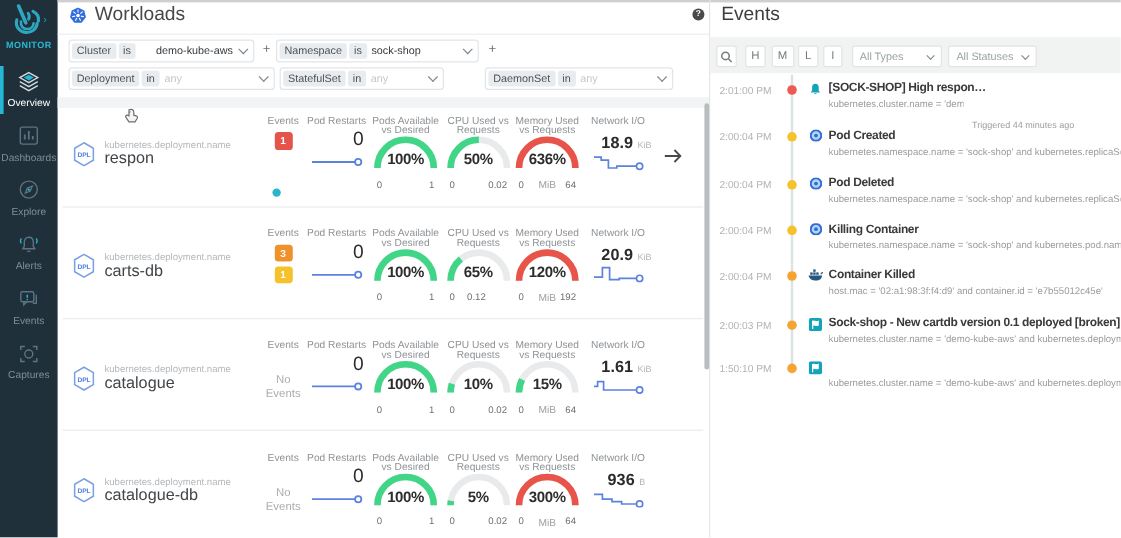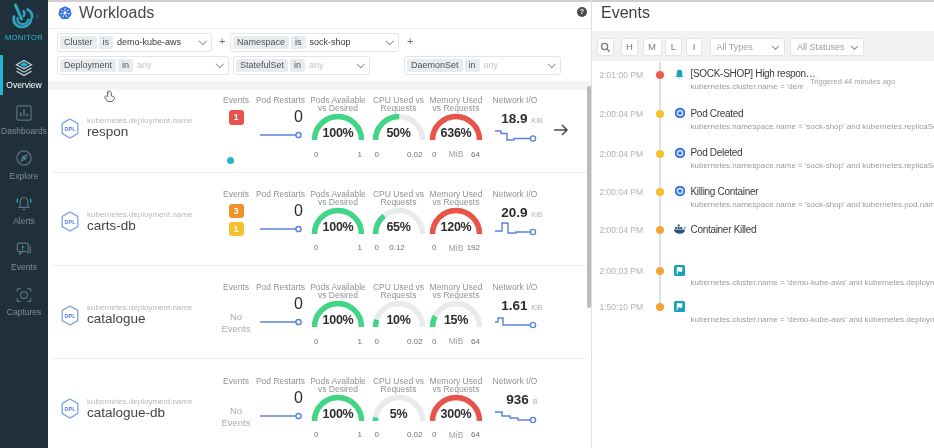--- a/index.html
+++ b/index.html
@@ -5,39 +5,39 @@
 html,body{width:934px;height:448px;overflow:hidden;background:#fff;font-family:"Liberation Sans",sans-serif;}
 .ab{position:absolute}
 #root{position:relative;width:934px;height:448px;background:#fff}
 .hdr{font-size:8.5px;color:#8f9397;text-align:center;line-height:8px}
 .chip{background:#e9ecef;color:#4d5257;font-size:9px;border-radius:2px;padding:1.5px 4px;display:inline-block}
 .fctl{position:absolute;height:19px;background:#fff;border:1px solid #e2e5e8;border-radius:3px;display:flex;align-items:center;padding:0 6px 0 2px;font-size:9px}
 .vch{margin-left:auto;width:5.5px;height:5.5px;border-right:1.3px solid #828a90;border-bottom:1.3px solid #828a90;transform:rotate(45deg);margin-top:-2px;flex-shrink:0}
 .badge{position:absolute;width:15px;height:14.5px;border-radius:3px;color:#fff;font-size:8.5px;font-weight:bold;text-align:center;line-height:14.5px}
 .gtxt{position:absolute;font-size:12.5px;letter-spacing:-0.3px;font-weight:bold;color:#2d2d2d;text-align:center}
 .glab{position:absolute;font-size:8px;color:#707070}
-.ttl{position:absolute;font-size:10px;letter-spacing:-0.3px;font-weight:normal;color:#3a3a3a;white-space:nowrap}
+.ttl{position:absolute;font-size:10px;letter-spacing:-0.3px;font-weight:bold;color:#3a3a3a;white-space:nowrap}
 .sub{position:absolute;font-size:8px;color:#9b9b9b;white-space:nowrap}
 .ts{position:absolute;font-size:8.5px;color:#b3b3b3;text-align:right;width:48px}
 .dot{position:absolute;width:8.2px;height:8.2px;border-radius:50%}
 .tbtn{position:absolute;top:38px;height:18px;background:#fff;border:1px solid #e2e3e3;border-radius:2px;color:#6e7f7a;font-size:9.5px;text-align:center;line-height:16px}
 .sbl{position:absolute;width:48px;text-align:center;font-size:8.5px;color:#7e8d97}
 </style></head><body>
 <div id="root">
 
 <div class="ab" style="left:0;top:0;width:48px;height:448px;background:#20303b"></div>
 <svg class="ab" style="left:8px;top:3px" width="28" height="26" viewBox="0 0 28 26">
 <path d="M7.5 2 L13.5 16" stroke="#2fa5bf" stroke-width="3" stroke-linecap="round" fill="none"></path>
 <path d="M15.5 8 C16.5 9.5 16.6 11.5 15.8 13" stroke="#2fa5bf" stroke-width="2.4" stroke-linecap="round" fill="none"></path>
 <path d="M6 13.5 C4.5 19 8 23.5 13.5 24 C18.5 24.4 22.5 21 23 16.5" stroke="#2fa5bf" stroke-width="2.6" stroke-linecap="round" fill="none"></path>
 <path d="M9.5 15 C9 18.5 11 21 14.5 21.2 C17.5 21.3 19.8 19.3 20 16.5" stroke="#2fa5bf" stroke-width="2.2" stroke-linecap="round" fill="none"></path>
 <path d="M19.5 6.5 C22.5 8 24.5 11 24 14.5" stroke="#2fa5bf" stroke-width="2.6" stroke-linecap="round" fill="none"></path>
 </svg>
 <div class="ab" style="left:36px;top:11px;color:#2494ad;font-size:9px">›</div>
-<div class="ab" style="left:0;top:33px;width:48px;text-align:center;font-size:7.5px;font-weight:normal;letter-spacing:.4px;color:#29b9d4">MONITOR</div>
+<div class="ab" style="left:0;top:33px;width:48px;text-align:center;font-size:7.5px;font-weight:bold;letter-spacing:.4px;color:#29b9d4">MONITOR</div>
 <div class="ab" style="left:0;top:55px;width:3px;height:40px;background:#24b8d6"></div>
 <svg class="ab" style="left:14px;top:57.5px" width="20" height="20" viewBox="0 0 24 24">
       <path d="M12 3 L21 8 L12 13 L3 8 Z" fill="none" stroke="#cfd8dc" stroke-width="1.4"></path>
 <path d="M3 12 L12 17 L21 12" fill="none" stroke="#cfd8dc" stroke-width="1.4"></path>
 <path d="M3 16 L12 21 L21 16" fill="none" stroke="#cfd8dc" stroke-width="1.4"></path>
 <path d="M12 5.2 L17 8 L12 10.8 L7 8 Z" fill="#24b8d6"></path>
     </svg>
 <div class="sbl" style="left:0;top:80px;color:#ffffff">Overview</div>
 <svg class="ab" style="left:14px;top:103px" width="20" height="20" viewBox="0 0 24 24">
       <rect x="3.5" y="3.5" width="17" height="17" rx="2" fill="none" stroke="#5d7380" stroke-width="1.4"></rect>
@@ -74,21 +74,21 @@
 <polygon points="12,0.5 21,4.8 23.3,14.5 17.2,22.3 6.8,22.3 0.7,14.5 3,4.8" fill="#2f6de0"></polygon>
       <circle cx="12" cy="11.8" r="2.6" fill="#fff"></circle>
       <path d="M12.0 7.6 L12.0 3.2 M15.3 9.2 L18.7 6.4 M16.1 12.7 L20.4 13.7 M13.8 15.6 L15.7 19.5 M10.2 15.6 L8.3 19.5 M7.9 12.7 L3.6 13.7 M8.7 9.2 L5.3 6.4" stroke="#fff" stroke-width="1.6" fill="none"></path>
     </svg>
 <div class="ab" style="left:79px;top:3.5px;font-size:16px;color:#46484a">Workloads</div>
 <div class="ab" style="left:577px;top:6.5px;width:10px;height:10px;border-radius:50%;background:#4a4a4a;color:#fff;font-size:7px;font-weight:bold;text-align:center;line-height:10px">?</div>
 <div class="ab" style="left:48px;top:28px;width:543px;height:1px;background:#ededed"></div>
 <div class="fctl" style="left:57px;top:32.5px;width:155px">
       <span class="chip">Cluster</span>
       <span class="chip" style="margin-left:2px">is</span>
-      <span style="margin-left:4px;color:#35393d">demo-kube-aws</span>
+      <span style="margin-left:17px;color:#35393d">demo-kube-aws</span>
       <span class="vch"></span>
     </div>
 <div class="ab" style="left:219px;top:35px;color:#6a6f74;font-size:11px">+</div>
 <div class="fctl" style="left:230px;top:32.5px;width:169px">
       <span class="chip">Namespace</span>
       <span class="chip" style="margin-left:2px">is</span>
       <span style="margin-left:4px;color:#35393d">sock-shop</span>
       <span class="vch"></span>
     </div>
 <div class="ab" style="left:407px;top:35px;color:#6a6f74;font-size:11px">+</div>
@@ -321,21 +321,21 @@
 <div class="tbtn" style="left:790px;width:74px;text-align:left;padding:0 6px;color:#98a39e;font-size:9px">All Statuses<span style="float:right;width:5px;height:5px;border-right:1.2px solid #828a90;border-bottom:1.2px solid #828a90;transform:rotate(45deg);margin-top:4.5px"></span></div>
 <div class="ab" style="left:659px;top:62px;width:1.5px;height:248px;background:#dde3e5"></div>
 <div class="ts" style="left:595px;top:69.5px">2:01:00 PM</div>
 <div class="dot" style="left:655.8px;top:70.5px;background:#ee5a52"></div>
 <svg class="ab" style="left:674px;top:68.5px" width="11" height="11" viewBox="0 0 12 12">
       <path d="M6 .8 C4 .8 3 2.2 3 4 L3 7 L1.8 8.8 L10.2 8.8 L9 7 L9 4 C9 2.2 8 .8 6 .8 Z" fill="#14a3b8"></path>
       <path d="M4.8 9.5 C5 10.6 7 10.6 7.2 9.5 Z" fill="#14a3b8"></path>
     </svg>
 <div class="ttl" style="left:690.5px;top:68px">[SOCK-SHOP] High respon…</div>
 <div class="sub" style="left:690.5px;top:82px;max-width:112px;overflow:hidden">kubernetes.cluster.name = 'dem…</div>
-<div class="ab" style="left:810px;top:77px;width:83px;text-align:center;font-size:7.5px;color:#9e9e9e;white-space:nowrap">Triggered 44 minutes ago</div>
+<div class="ab" style="left:810px;top:100px;width:83px;text-align:center;font-size:7.5px;color:#9e9e9e;white-space:nowrap">Triggered 44 minutes ago</div>
 <div class="ts" style="left:595px;top:109px">2:00:04 PM</div>
 <div class="dot" style="left:655.8px;top:110px;background:#f4c22b"></div>
 <svg class="ab" style="left:674.5px;top:108px" width="10" height="10" viewBox="0 0 10 10">
       <circle cx="5" cy="5" r="4.4" fill="#bcd3f7" stroke="#2f6fd6" stroke-width="1.7"></circle>
       <circle cx="5" cy="5" r="1.6" fill="#2f6fd6"></circle>
     </svg>
 <div class="ttl" style="left:690.5px;top:107.5px">Pod Created</div>
 <div class="sub" style="left:690.5px;top:121.5px;max-width:243px;overflow:hidden">kubernetes.namespace.name = 'sock-shop' and kubernetes.replicaSet.n</div>
 <div class="ts" style="left:595px;top:148.5px">2:00:04 PM</div>
 <div class="dot" style="left:655.8px;top:149.5px;background:#f4c22b"></div>
@@ -357,26 +357,28 @@
 <div class="dot" style="left:655.8px;top:226px;background:#f5a433"></div>
 <svg class="ab" style="left:672.5px;top:224px" width="13" height="11" viewBox="0 0 13 11">
       <path d="M.8 5.5 H12 C12 8 10 9.8 7 9.8 C4 9.8 1.5 8.5 .8 5.5 Z" fill="#27567d"></path>
       <rect x="2.2" y="3" width="2" height="2" fill="#27567d"></rect>
       <rect x="4.7" y="3" width="2" height="2" fill="#27567d"></rect>
       <rect x="7.2" y="3" width="2" height="2" fill="#27567d"></rect>
       <rect x="4.7" y=".5" width="2" height="2" fill="#27567d"></rect>
       <path d="M11 4.5 C11.5 3.5 12.5 3.2 13 3.3" stroke="#27567d" fill="none"></path>
     </svg>
 <div class="ttl" style="left:690.5px;top:223.5px">Container Killed</div>
+<div class="sub" style="left:690.5px;top:237.5px;max-width:243px;overflow:hidden">host.mac = '02:a1:98:3f:f4:d9' and container.id = 'e7b55012c45e'</div>
 <div class="ts" style="left:595px;top:265.5px">2:00:03 PM</div>
 <div class="dot" style="left:655.8px;top:266.5px;background:#f5a433"></div>
 <svg class="ab" style="left:674px;top:264.5px" width="11" height="11" viewBox="0 0 12 12">
       <rect x="0" y="0" width="12" height="12" rx="2" fill="#14a3b8"></rect>
       <path d="M3.5 2.5 V10 M3.5 3 C5 2.2 6.5 3.8 8.5 3 V6.5 C6.5 7.3 5 5.7 3.5 6.5" fill="#fff" stroke="#fff" stroke-width="1.1"></path>
     </svg>
+<div class="ttl" style="left:690.5px;top:264px">Sock-shop - New cartdb version 0.1 deployed [broken]</div>
 <div class="sub" style="left:690.5px;top:278px;max-width:243px;overflow:hidden">kubernetes.cluster.name = 'demo-kube-aws' and kubernetes.deploymen</div>
 <div class="ts" style="left:595px;top:302px">1:50:10 PM</div>
 <div class="dot" style="left:655.8px;top:303px;background:#f5a433"></div>
 <svg class="ab" style="left:674px;top:301px" width="11" height="11" viewBox="0 0 12 12">
       <rect x="0" y="0" width="12" height="12" rx="2" fill="#14a3b8"></rect>
       <path d="M3.5 2.5 V10 M3.5 3 C5 2.2 6.5 3.8 8.5 3 V6.5 C6.5 7.3 5 5.7 3.5 6.5" fill="#fff" stroke="#fff" stroke-width="1.1"></path>
     </svg>
 <div class="sub" style="left:690.5px;top:314.5px;max-width:243px;overflow:hidden">kubernetes.cluster.name = 'demo-kube-aws' and kubernetes.deploymen</div>
 </div>
 </body></html>

